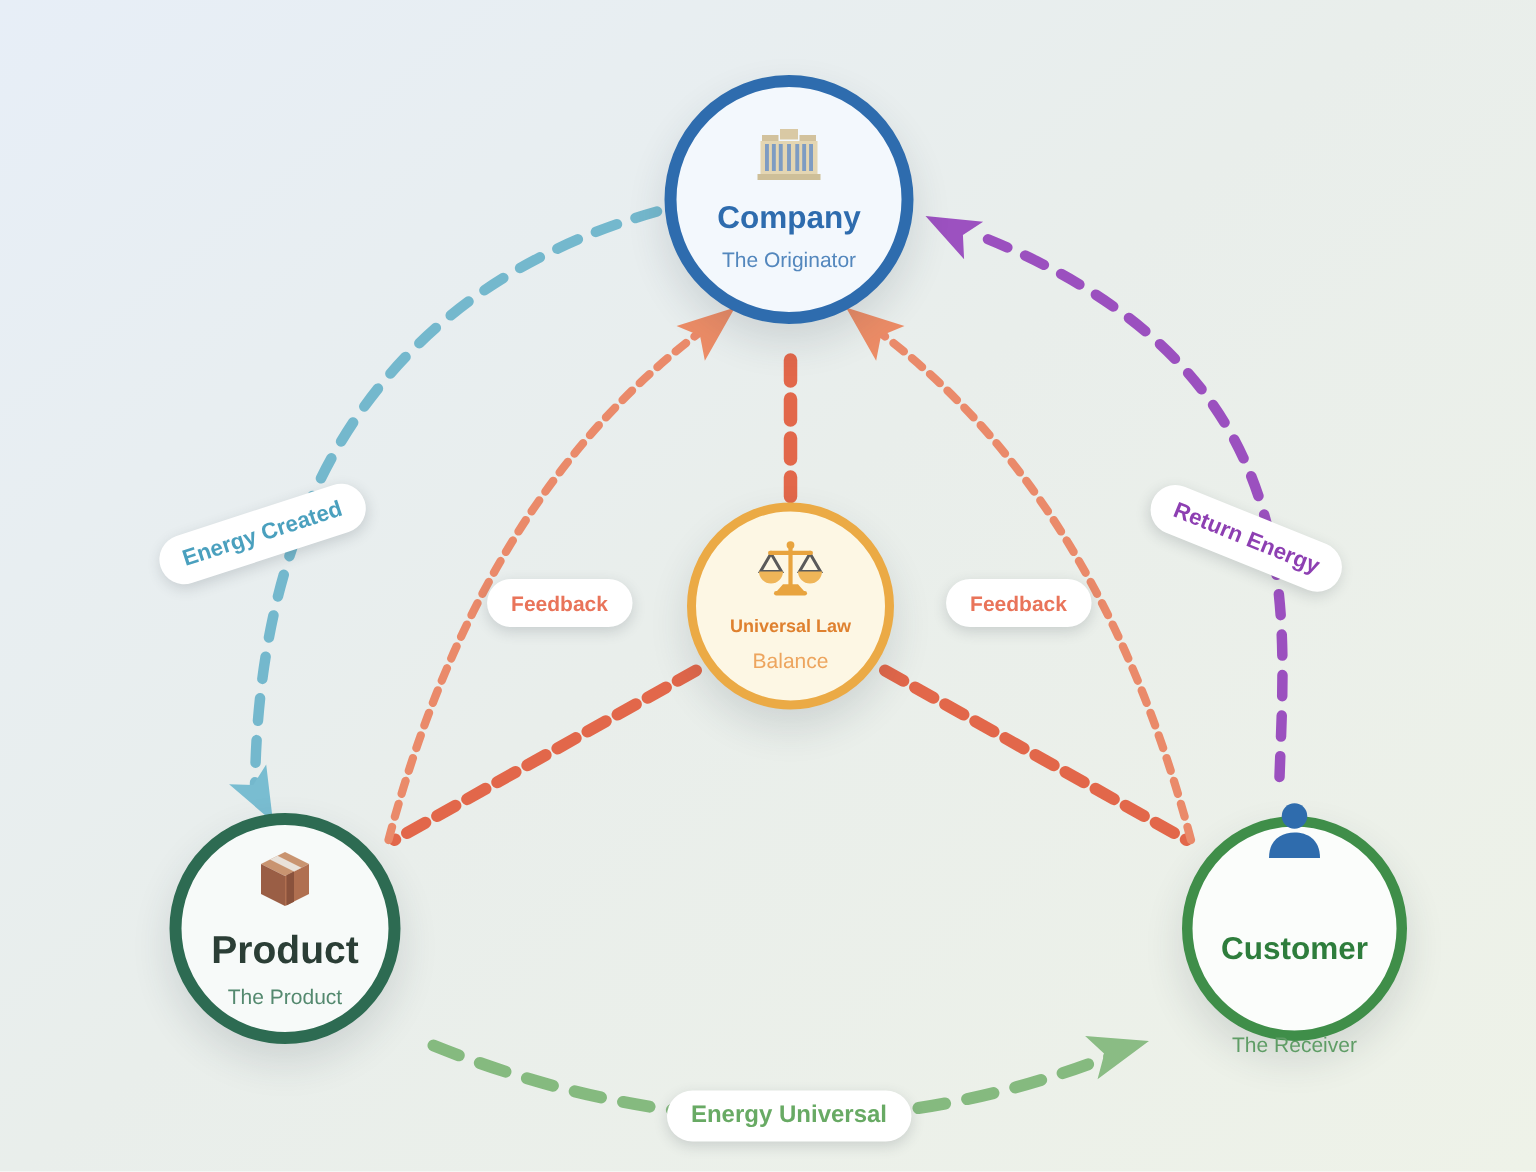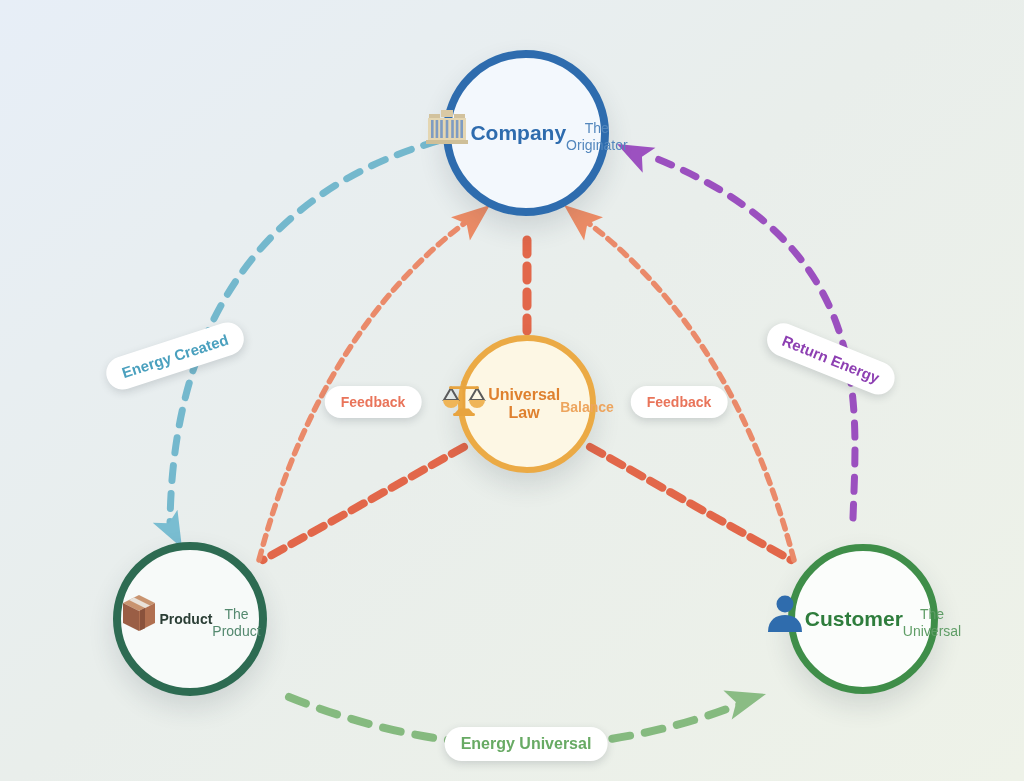--- a/index.html
+++ b/index.html
@@ -4,41 +4,41 @@
 <style>
   html,body{margin:0;padding:0;}
   .stage{
     position:relative;width:1024px;height:781px;overflow:hidden;
     background:linear-gradient(140deg,#e7eef7 0%,#e9eeeb 48%,#eef2e8 100%);
     font-family:"Liberation Sans",sans-serif;
   }
   .edges{position:absolute;left:0;top:0;}
   .node{
     position:absolute;border-radius:50%;background:#fff;
-    display:flex;flex-direction:row;align-items:center;justify-content:center;
+    display:flex;flex-direction:column;align-items:center;justify-content:center;
     box-shadow:0 12px 26px rgba(40,60,70,.14);
     text-align:center;line-height:1.15;
   }
   .node .icon{margin-bottom:7px;display:block;}
   .node .label{font-weight:bold;font-size:20px;}
   .node .sublabel{font-size:14px;margin-top:7px;}
 
   .node-company{left:443px;top:50px;width:150px;height:150px;border:8px solid #2e6cae;background:#f3f8fd;}
   .node-company .label{color:#2e6cae;font-size:21px;}
   .node-company .sublabel{color:#5387bd;}
 
   .node-universal{left:458px;top:335px;width:126px;height:126px;border:6px solid #ebaa45;background:#fdf7e4;}
-  .node-universal .label{color:#df812f;font-size:16px;}
-  .node-universal .sublabel{color:#eda55e;font-weight:bold;}
+  .node-universal .label{color:#df812f;font-size:12px;}
+  .node-universal .sublabel{color:#eda55e;}
 
   .node-product{left:113px;top:542px;width:138px;height:138px;border:8px solid #2d6b52;background:#f7faf9;}
-  .node-product .label{color:#2b3e36;font-size:14px;}
+  .node-product .label{color:#2b3e36;font-size:26px;}
   .node-product .sublabel{color:#54896f;}
 
-  .node-customer{left:788px;top:544px;width:136px;height:136px;border:7px solid #3f8e49;background:#fbfdfb;}
+  .node-customer{left:788px;top:544px;width:136px;height:136px;border:7px solid #3f8e49;background:#fbfdfb;gap:36px;}
   .node-customer .label{color:#2e7d3c;font-size:21px;}
   .node-customer .sublabel{color:#5f9d66;}
 
   .pill{
     position:absolute;background:#ffffff;border-radius:18px;padding:8px 16px;
     font-weight:bold;font-size:15px;white-space:nowrap;
     box-shadow:0 3px 9px rgba(50,60,70,.18);
   }
   .pill-energy-created{left:175px;top:356px;transform:translate(-50%,-50%) rotate(-18deg);color:#4aa0be;}
   .pill-return-energy{left:831px;top:359px;transform:translate(-50%,-50%) rotate(22deg);color:#8d3fb2;}
@@ -131,21 +131,21 @@
   </div>
 
   <div class="node node-customer">
     <span class="icon">
       <svg width="40" height="38" viewBox="0 0 40 38">
         <circle cx="20" cy="10" r="8.5" fill="#2f6cad"></circle>
         <path d="M3,38 C3,25.5 11.5,21 20,21 C28.5,21 37,25.5 37,38 Z" fill="#2f6cad"></path>
       </svg>
     </span>
     <span class="label">Customer</span>
-    <span class="sublabel">The Universal</span>
+    <span class="sublabel">The Receiver</span>
   </div>
 
   <div class="pill pill-energy-created">Energy Created</div>
   <div class="pill pill-return-energy">Return Energy</div>
   <div class="pill pill-feedback-left">Feedback</div>
   <div class="pill pill-feedback-right">Feedback</div>
   <div class="pill pill-energy-exchange">Energy Universal</div>
 
 </div>
 

